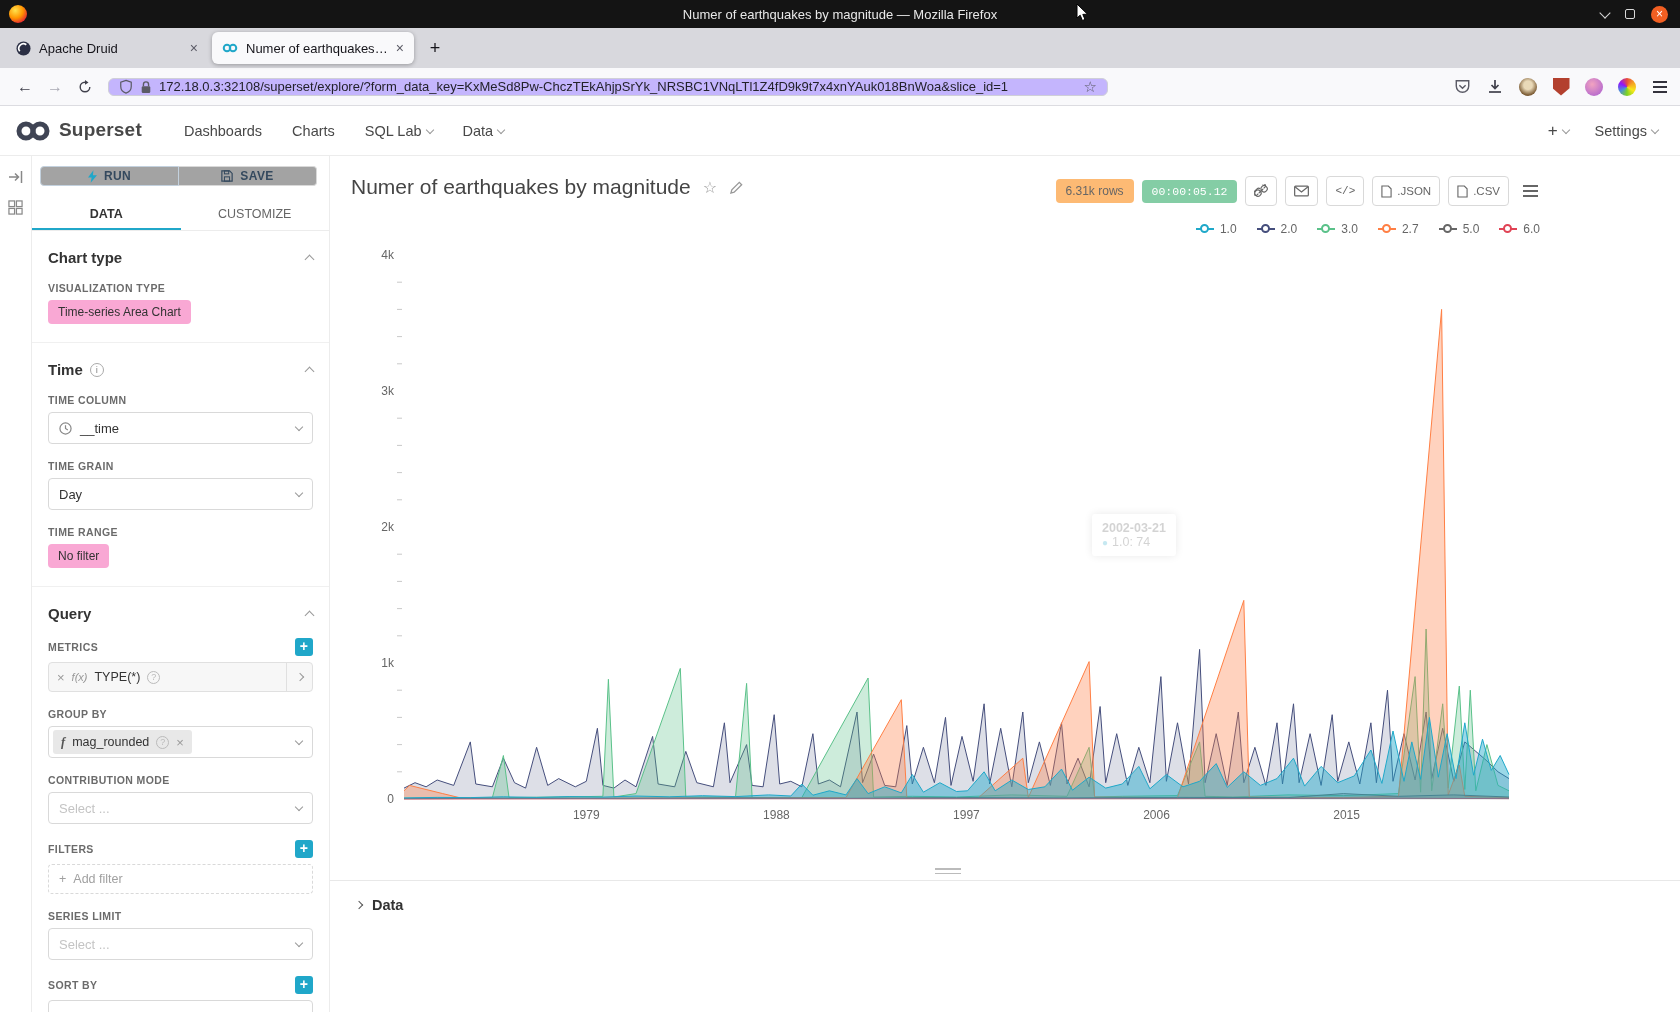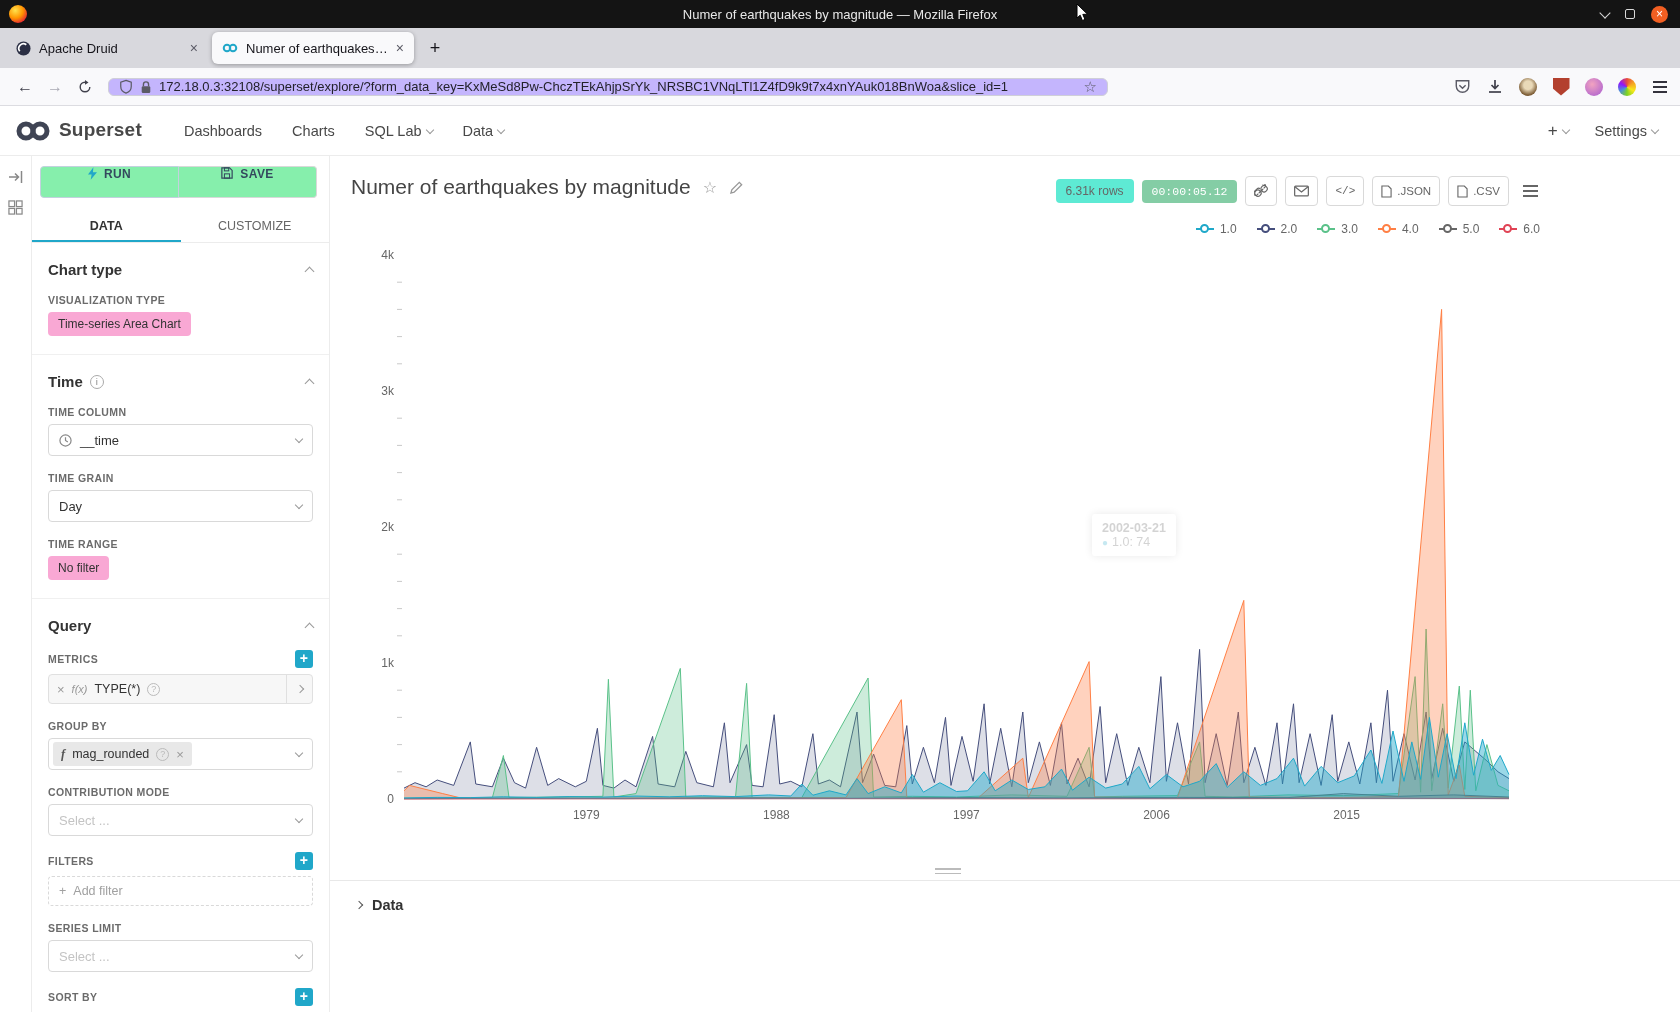--- a/index.html
+++ b/index.html
@@ -56,21 +56,21 @@
   .ss-plus{display:flex;align-items:center;gap:5px;font-size:17px;color:#484848}
   .ss-settings{display:flex;align-items:center;gap:5px;font-size:14.5px;color:#484848}
 
   
   .app{display:flex;height:856px}
   .icon-strip{width:32px;border-right:1px solid #ececec;display:flex;flex-direction:column;align-items:center;padding-top:14px;gap:16px}
 
   
   .control-panel{width:298px;border-right:1px solid #ececec;overflow:hidden}
   .run-save{display:flex;margin:10px 12px 0 8px}
-  .btn-run,.btn-save{flex:1;height:32px;background:#86efac;display:flex;justify-content:center;gap:7px;
+  .btn-run,.btn-save{flex:1;height:20px;background:#a3a3a3;display:flex;align-items:center;justify-content:center;gap:7px;
     font-size:12px;font-weight:bold;letter-spacing:.4px;color:#34495e;cursor:pointer}
   .btn-run{border:1px solid #c3d1de;border-radius:4px 0 0 4px}
   .btn-save{border:1px solid #d9d9d9;border-left:none;border-radius:0 4px 4px 0}
   .panel-tabs{display:flex;margin-top:12px;border-bottom:1px solid #ececec}
   .panel-tab{flex:1;text-align:center;padding:9px 0 7px;font-size:12.5px;color:#666;border-bottom:2px solid transparent}
   .panel-tab.active{color:#333;font-weight:bold;border-bottom-color:#20A7C9}
   .panel-scroll{padding:0 16px 20px}
   .section-header{display:flex;align-items:center;margin-top:18px;font-size:15px;font-weight:bold;color:#333}
   .section-header .spacer{flex:1}
   .ctl-label{margin:16px 0 6px;font-size:10.5px;font-weight:bold;color:#6b6b6b;letter-spacing:.4px;
@@ -90,21 +90,21 @@
   .col-f{font-family:"Liberation Serif",serif;font-style:italic;font-weight:bold;color:#555}
   .dashed-box{border:1px dashed #d9d9d9;border-radius:4px;height:30px;display:flex;align-items:center;gap:7px;padding:0 10px;color:#a0a0a0;font-size:12.5px}
   .info-i{width:14px;height:14px;border:1px solid #aaa;border-radius:50%;color:#888;font-size:9.5px;line-height:12px;text-align:center;font-weight:normal;margin-left:7px}
 
   
   .main{flex:1;position:relative;background:#fff;overflow:hidden}
   .chart-title-row{position:absolute;left:21px;top:19px;display:flex;align-items:center;gap:12px}
   .chart-title{font-size:21px;color:#454545}
   .title-icon{color:#999;font-size:16px}
   .header-controls{position:absolute;right:136px;top:20px;display:flex;align-items:center;gap:8px}
-  .badge{background:#5eead4;color:#666;font-size:12px;padding:5px 10px;border-radius:4px}
+  .badge{background:#fdba74;color:#666;font-size:12px;padding:5px 10px;border-radius:4px}
   .badge.timer{background:#84cda5;color:#fff;font-family:"Liberation Mono",monospace;font-size:11.5px}
   .icon-btn{height:30px;min-width:32px;border:1px solid #d9d9d9;border-radius:4px;background:#fff;color:#666;
     display:flex;align-items:center;justify-content:center;gap:5px;padding:0 8px;font-size:11.5px}
   .code-glyph{font-family:"Liberation Mono",monospace;font-size:11px;color:#666}
   .menu-btn{display:flex;flex-direction:column;gap:3px;padding:6px}
   .menu-btn i{width:15px;height:2px;background:#666;display:block}
   .legend{position:absolute;right:140px;top:66px;display:flex;align-items:center;gap:20px;font-size:12px;color:#666}
   .legend-item{display:flex;align-items:center;gap:6px}
   .legend-marker{width:18px;height:2px;position:relative;display:inline-block}
   .legend-ring{position:absolute;left:4px;top:-4px;width:9px;height:9px;border:2px solid;border-radius:50%;background:#fff}
@@ -445,21 +445,21 @@
         <span class="legend-item">
           <span class="legend-marker" style="background: rgb(90, 193, 137);">
             <span class="legend-ring" style="border-color: rgb(90, 193, 137);"></span>
           </span>
           <span>3.0</span>
         </span>
         <span class="legend-item">
           <span class="legend-marker" style="background: rgb(255, 127, 68);">
             <span class="legend-ring" style="border-color: rgb(255, 127, 68);"></span>
           </span>
-          <span>4.0</span>
+          <span>2.7</span>
         </span>
         <span class="legend-item">
           <span class="legend-marker" style="background: rgb(102, 102, 102);">
             <span class="legend-ring" style="border-color: rgb(102, 102, 102);"></span>
           </span>
           <span>5.0</span>
         </span>
         <span class="legend-item">
           <span class="legend-marker" style="background: rgb(224, 67, 85);">
             <span class="legend-ring" style="border-color: rgb(224, 67, 85);"></span>

